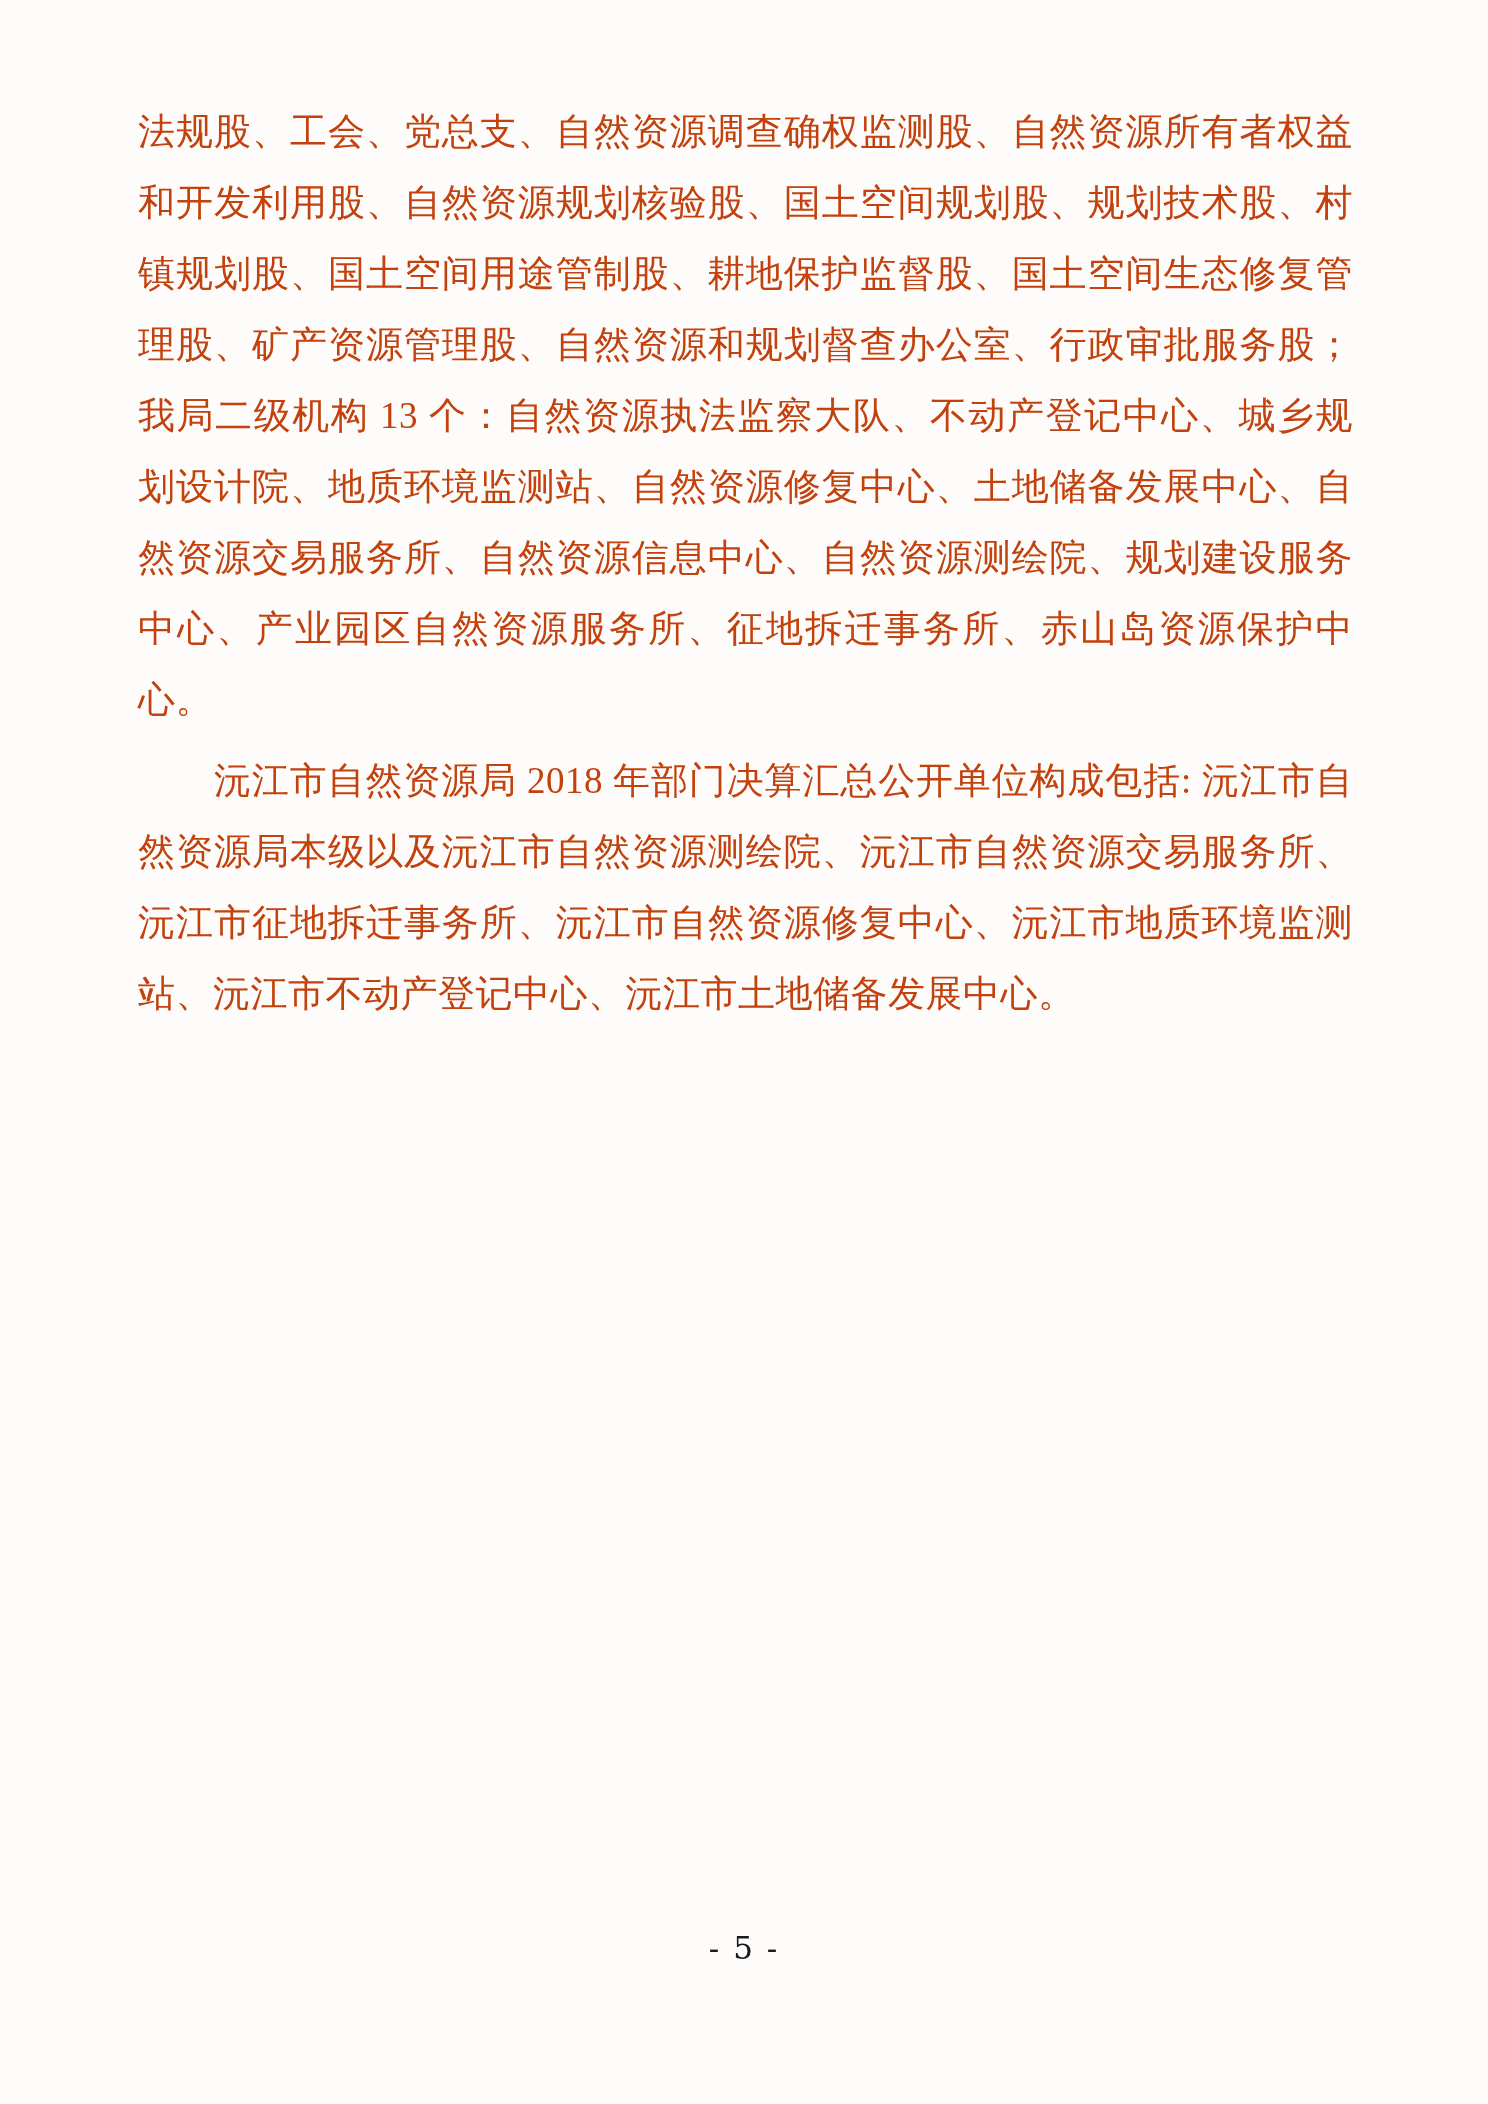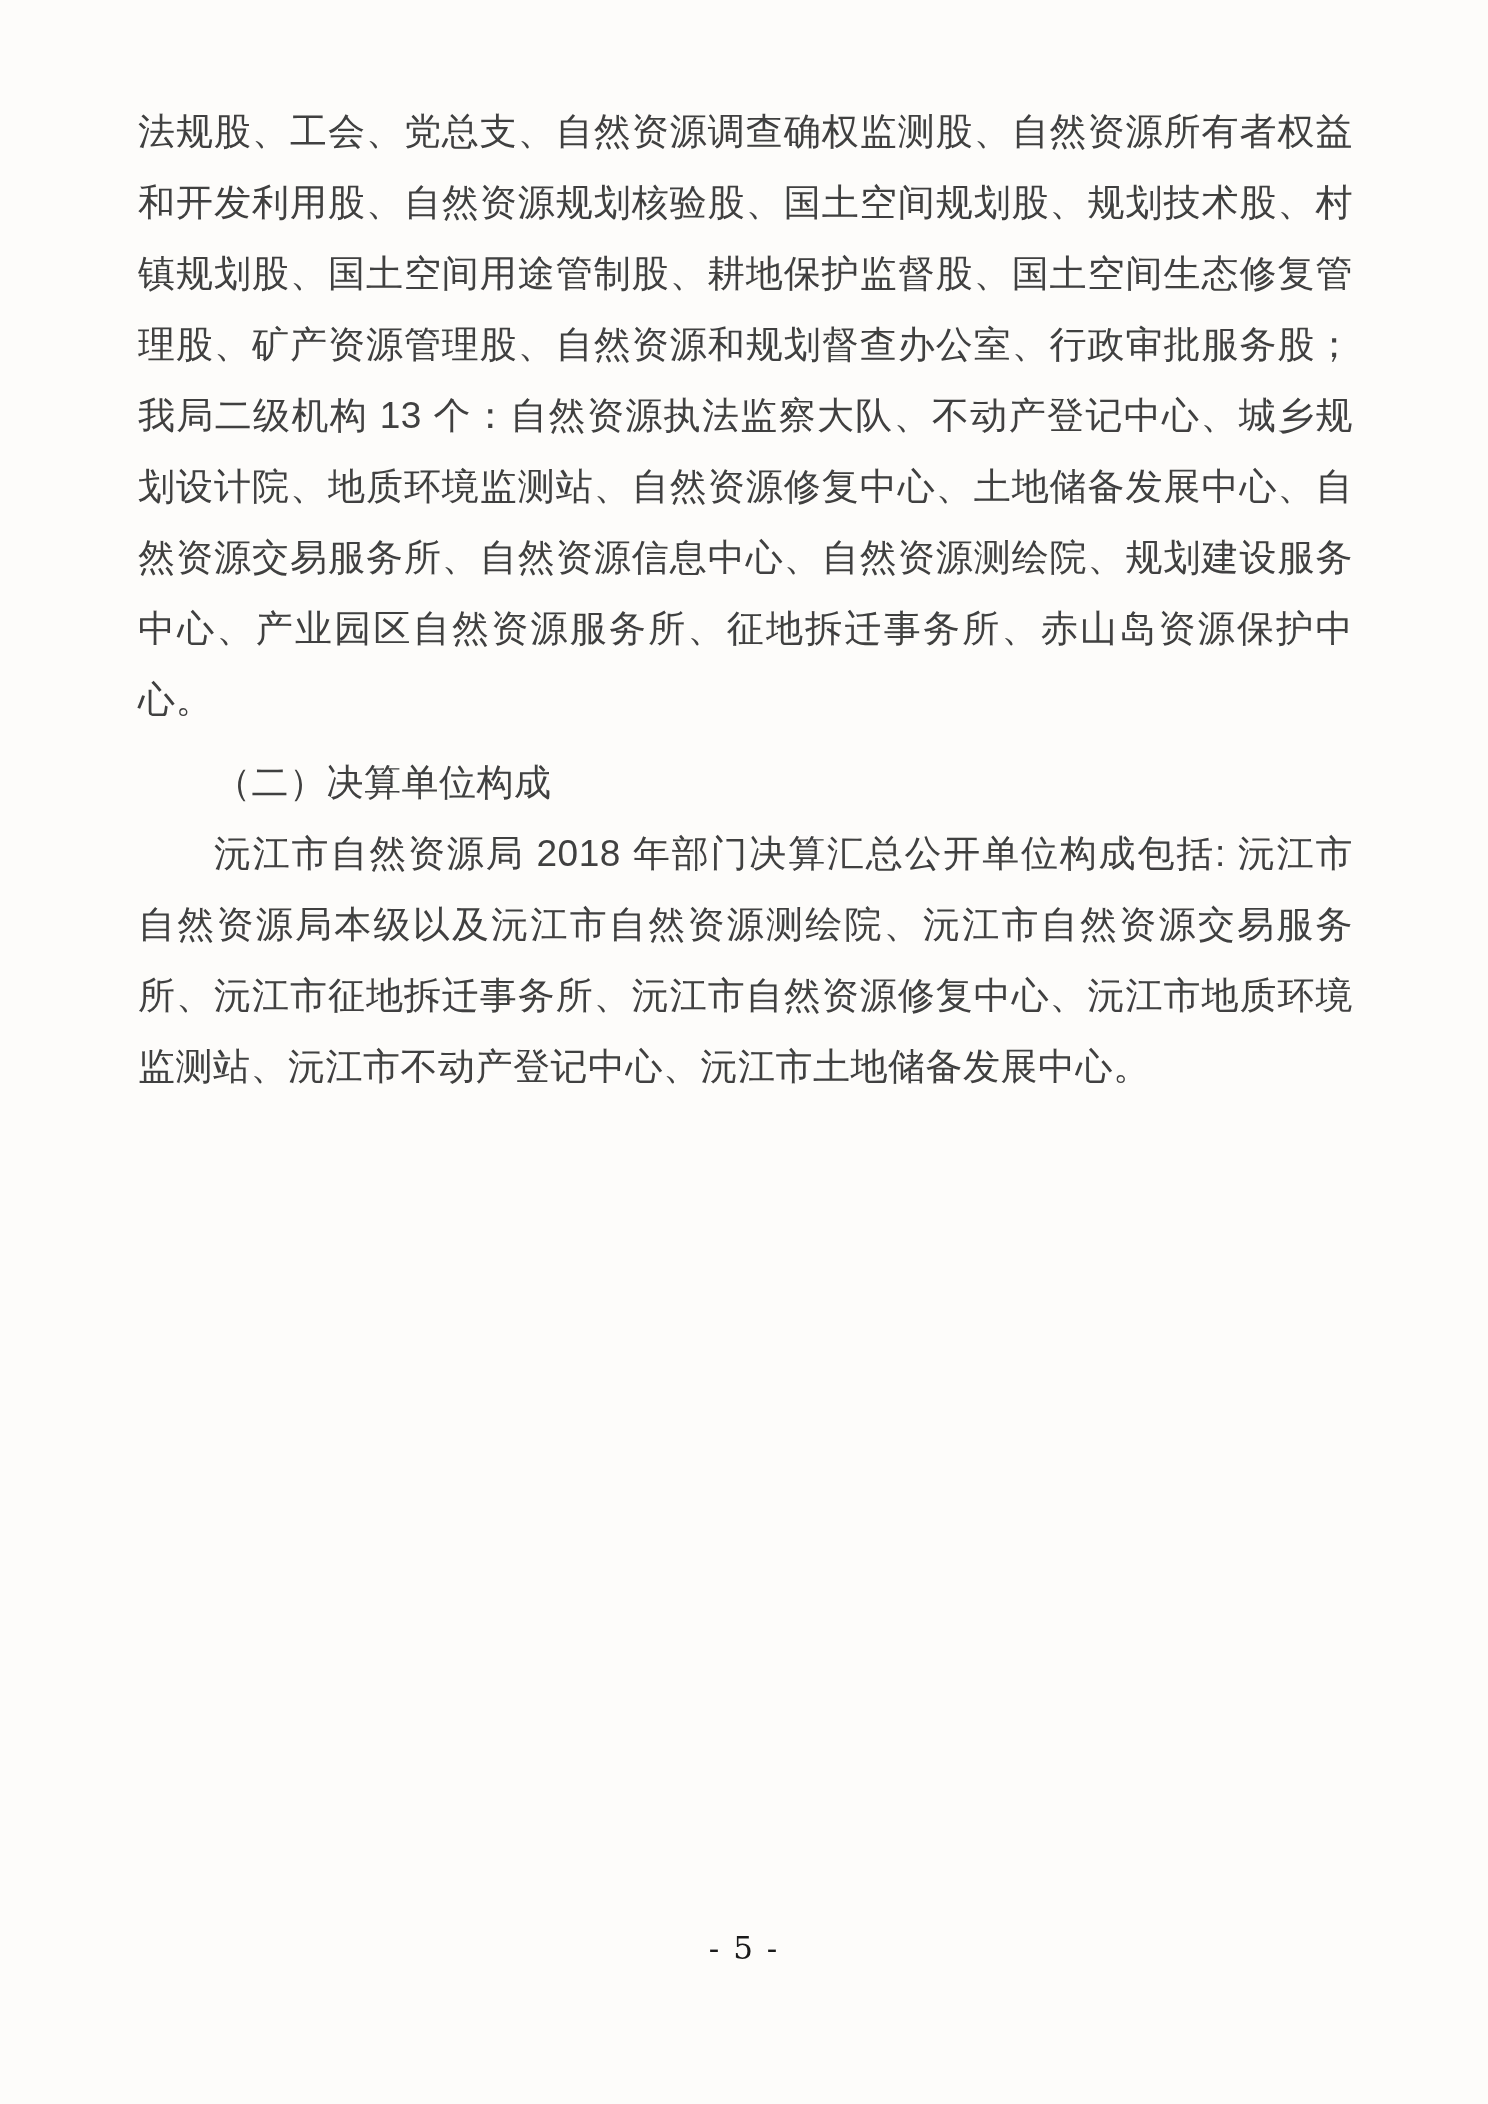--- a/index.html
+++ b/index.html
@@ -16,24 +16,24 @@
     box-sizing: border-box;
     overflow: hidden;
   }
   .content {
     position: absolute;
     left: 138px;
     top: 96px;
     width: 1215px;
   }
   .para {
-    font-family: Liberation Sans, sans-serif;
+    font-family: Liberation Serif, serif;
     font-size: 37px;
     line-height: 71px;
-    color: #404040;
+    color: #c2410c;
     text-align: justify;
     text-justify: inter-ideograph;
     letter-spacing: 0.5px;
     margin: 0;
   }
   .para.indent {
     text-indent: 76px;
   }
   .para.heading {
     text-indent: 76px;
@@ -56,21 +56,20 @@
 <body>
 
 <div class="page">
 
   <div class="content">
 
     <p class="para">法规股、工会、党总支、自然资源调查确权监测股、自然资源所有者权益和开发利用股、自然资源规划核验股、国土空间规划股、规划技术股、村镇规划股、国土空间用途管制股、耕地保护监督股、国土空间生态修复管理股、矿产资源管理股、自然资源和规划督查办公室、行政审批服务股；我局二级机构 13 个：自然资源执法监察大队、不动产登记中心、城乡规划设计院、地质环境监测站、自然资源修复中心、土地储备发展中心、自然资源交易服务所、自然资源信息中心、自然资源测绘院、规划建设服务中心、产业园区自然资源服务所、征地拆迁事务所、赤山岛资源保护中心。</p>
 
     <div class="spacer-sm"></div>
 
-    <p class="para heading">（二）决算单位构成</p>
 
     <p class="para indent">沅江市自然资源局 2018 年部门决算汇总公开单位构成包括: 沅江市自然资源局本级以及沅江市自然资源测绘院、沅江市自然资源交易服务所、沅江市征地拆迁事务所、沅江市自然资源修复中心、沅江市地质环境监测站、沅江市不动产登记中心、沅江市土地储备发展中心。</p>
 
   </div>
 
   <div class="footer">- 5 -</div>
 
 </div>
 
 </body></html>

